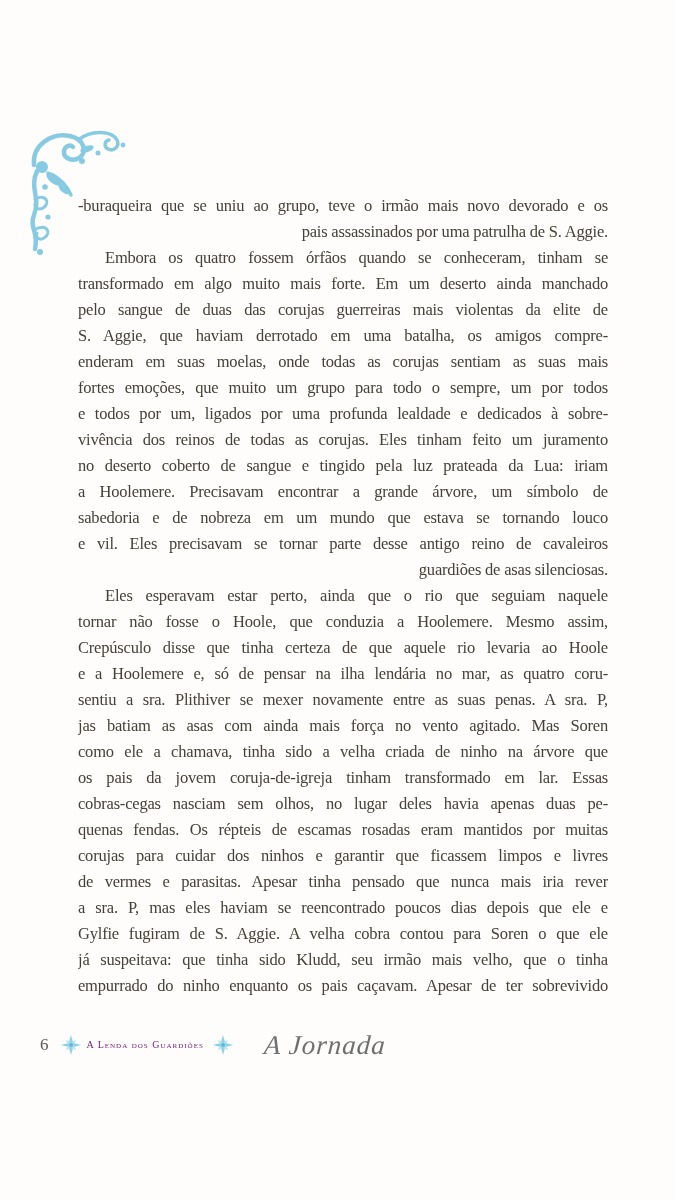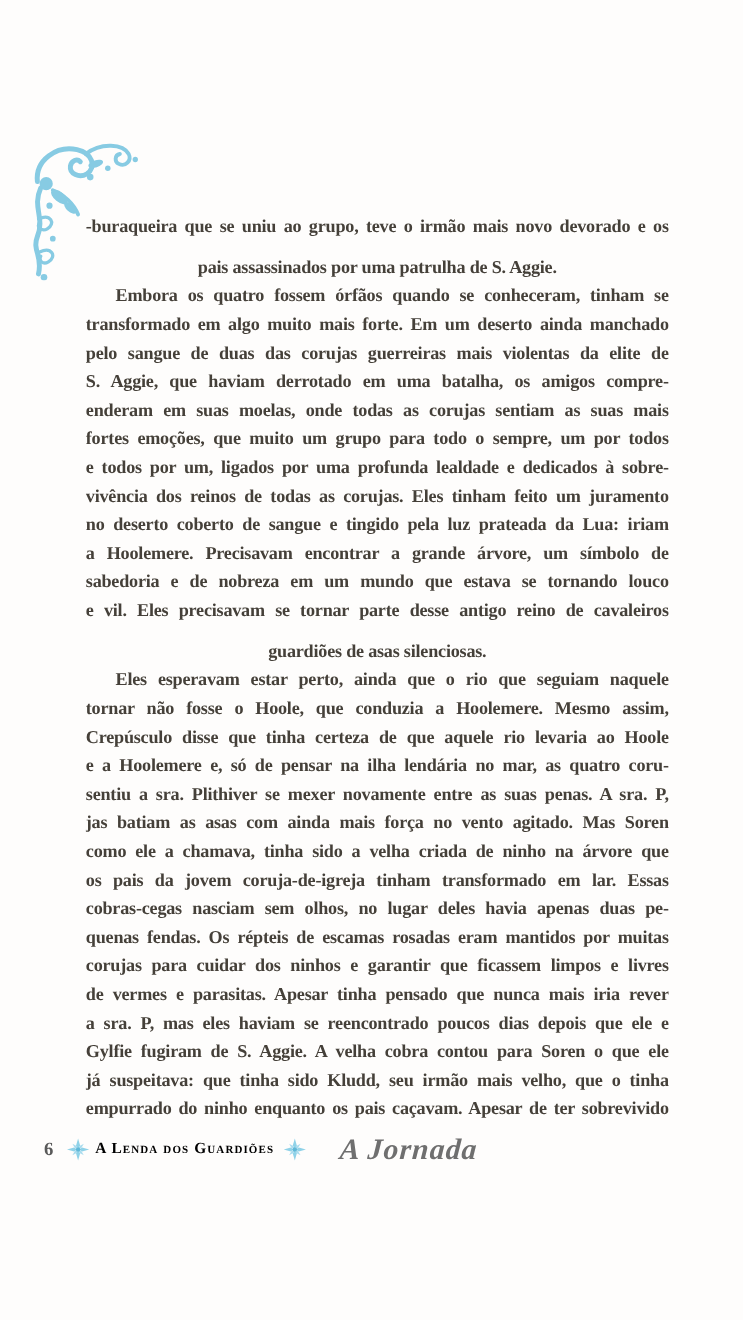--- a/index.html
+++ b/index.html
@@ -3,49 +3,49 @@
 <meta charset="utf-8">
 <style>
   html,body{margin:0;padding:0;}
   body{
     width:675px;height:1200px;
     background:#fefdfc;
     position:relative;
     font-family:"Liberation Serif", serif;
     overflow:hidden;
   }
-  .page{position:absolute;inset:0;background:#fefdfc;font-weight:bold;}
+  .page{position:absolute;inset:0;background:#fefdfc;}
   .corner-flourish{
     position:absolute;left:24px;top:127px;width:104px;height:128px;
   }
   .textblock{
     position:absolute;left:78px;top:193px;width:530px;
     color:#454039;
   }
   .ln{
     height:26px;line-height:26px;font-size:16.5px;
     letter-spacing:-0.2px;overflow:hidden;
     white-space:normal;
   }
   .j{text-align:justify;text-align-last:justify;}
-  .e{text-align:center;margin-top:11px;}
+  .e{text-align:right;}
   .i{text-indent:27px;}
   .footer{
     position:absolute;left:40px;top:1028px;height:34px;width:600px;
     display:flex;align-items:center;
   }
   .page-num{
     font-size:17px;color:#5a5a5a;line-height:34px;
   }
   .snowflake{width:22px;height:22px;display:block;}
   .orn1{margin:0 5px 0 11px;}
   .orn2{margin:0 0 0 8px;}
   .book-title{
     font-variant:small-caps;
-    font-size:14px;letter-spacing:1px;color:#000000;
+    font-size:10px;letter-spacing:1px;color:#701a75;
     line-height:34px;
   }
   .chapter-title{
     margin-left:30px;
     font-family:"Liberation Serif", serif;
     font-style:italic;
     font-size:27px;color:#6f6f6f;
     transform:skewX(-4deg);
     letter-spacing:1px;
   }

